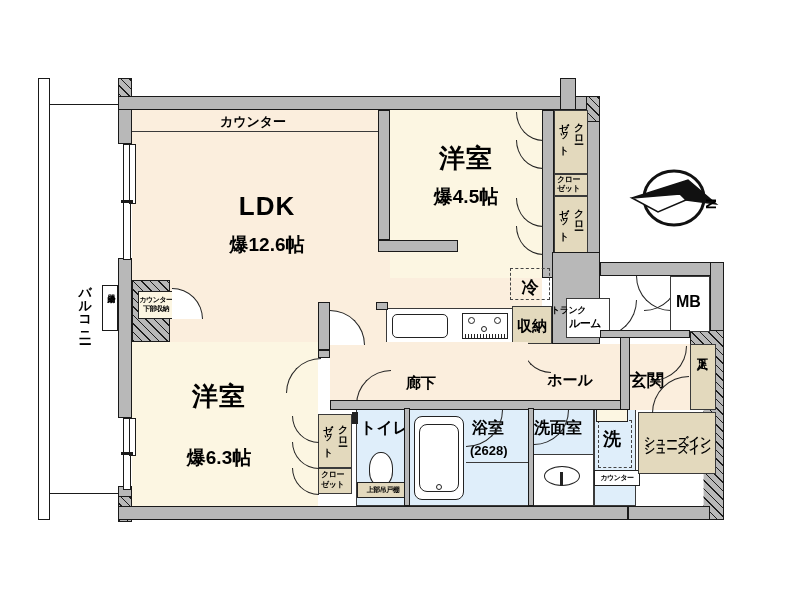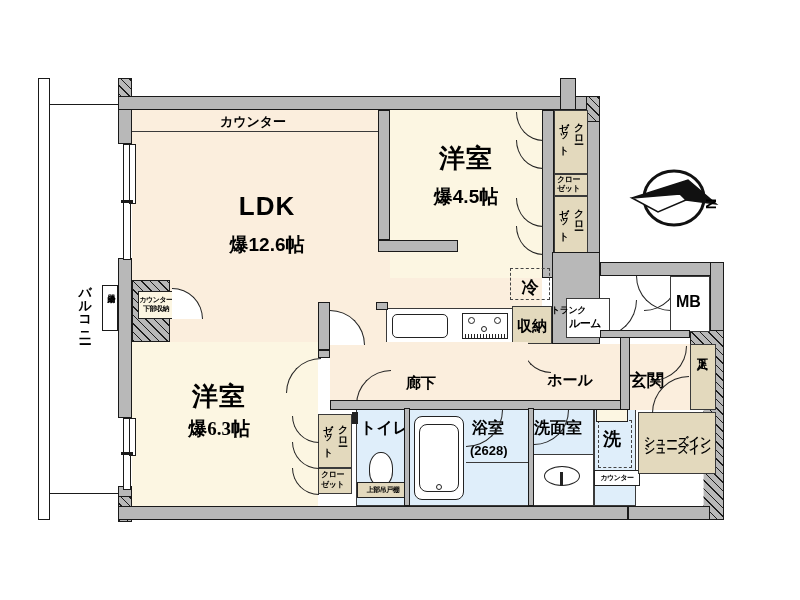--- a/index.html
+++ b/index.html
@@ -152,21 +152,21 @@
   <div class="abs room-warm" style="left:330px;top:342px;width:198px;height:60px;border:none;"></div>
   <div class="lbl sm" style="left:406px;top:375px;font-size:15px;">廊下</div>
   <div class="arcw" style="left:356px;top:370px;width:34px;height:34px;border-radius:100% 0 0 0;border-right:none;border-bottom:none;"></div>
   <div class="arc arc-tr" style="left:330px;top:310px;width:34px;height:34px;"></div>
 
   <div class="abs wall" style="left:318px;top:302px;width:12px;height:48px;"></div>
   <div class="abs wall" style="left:376px;top:302px;width:12px;height:8px;"></div>
 
   <div class="abs room-cream" style="left:132px;top:342px;width:186px;height:164px;border:none;"></div>
   <div class="lbl big ctr" style="left:219px;top:397px;">洋室</div>
-  <div class="lbl sz ctr" style="left:219px;top:429px;font-family:Liberation Serif, serif;">爆6.3帖</div>
+  <div class="lbl sz ctr" style="left:219px;top:458px;">爆6.3帖</div>
 
   <div class="pane" style="left:123px;top:418px;width:6px;height:70px;"></div>
   <div class="pane" style="left:129px;top:418px;width:5px;height:36px;"></div>
   <div class="abs" style="left:121px;top:452px;width:12px;height:3px;background:#1a1a1a;"></div>
 
   <div class="abs wall" style="left:318px;top:350px;width:12px;height:8px;"></div>
   <div class="arcw" style="left:286px;top:358px;width:34px;height:34px;border-radius:100% 0 0 0;border-right:none;border-bottom:none;"></div>
 
   <div class="abs closet" style="left:318px;top:414px;width:34px;height:54px;"></div>
   <div class="lbl vert xs" style="left:322px;top:418px;">ゼット</div>

